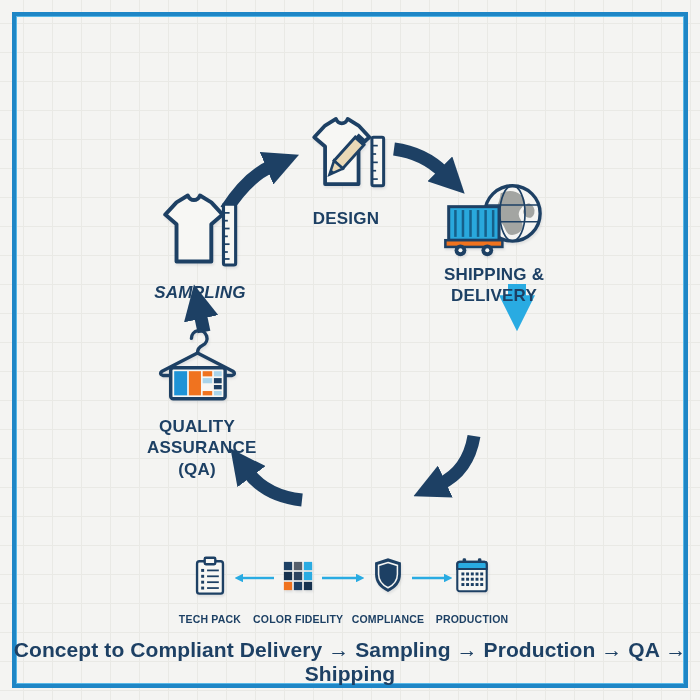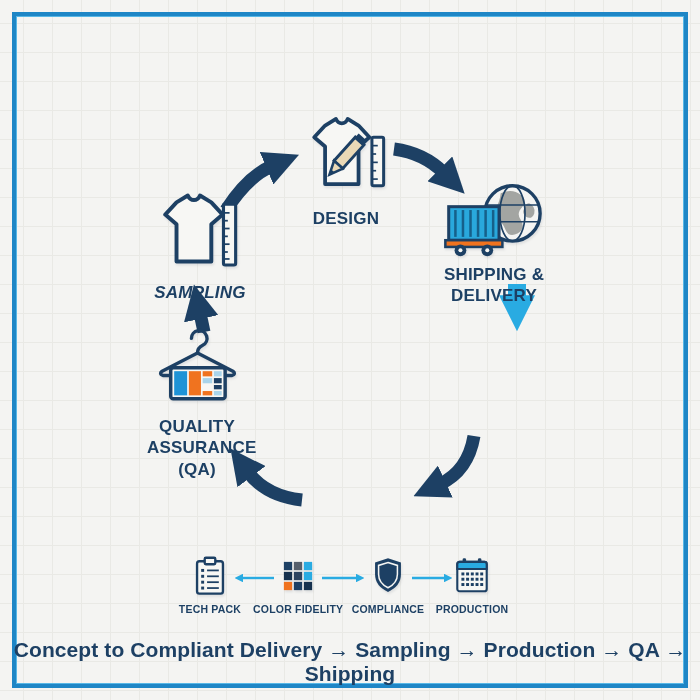--- a/index.html
+++ b/index.html
@@ -30,21 +30,21 @@
   }
   .node{position:absolute;}
   .node svg, .legend-item svg{filter:drop-shadow(1px 2px 1px rgba(40,50,70,0.10));}
   .node-label{
     position:absolute;text-align:center;
     font-size:17px;font-weight:bold;color:#1d4064;
     line-height:1.25;letter-spacing:0.2px;margin-top:8px;
   }
   .legend-item{position:absolute;width:90px;text-align:center;}
   .legend-label{
-    margin-top:3px;font-size:10.5px;font-weight:bold;color:#1d4064;
+    margin-top:13px;font-size:10.5px;font-weight:bold;color:#1d4064;
     letter-spacing:0.2px;white-space:nowrap;
   }
   .caption{
     position:absolute;left:0;top:638px;width:700px;text-align:center;
     font-size:21px;font-weight:bold;color:#1d4064;letter-spacing:0.1px;
   }
   .arrow-layer{position:absolute;left:0;top:0;width:700px;height:700px;pointer-events:none;}
 </style>
 </head>
 <body>

